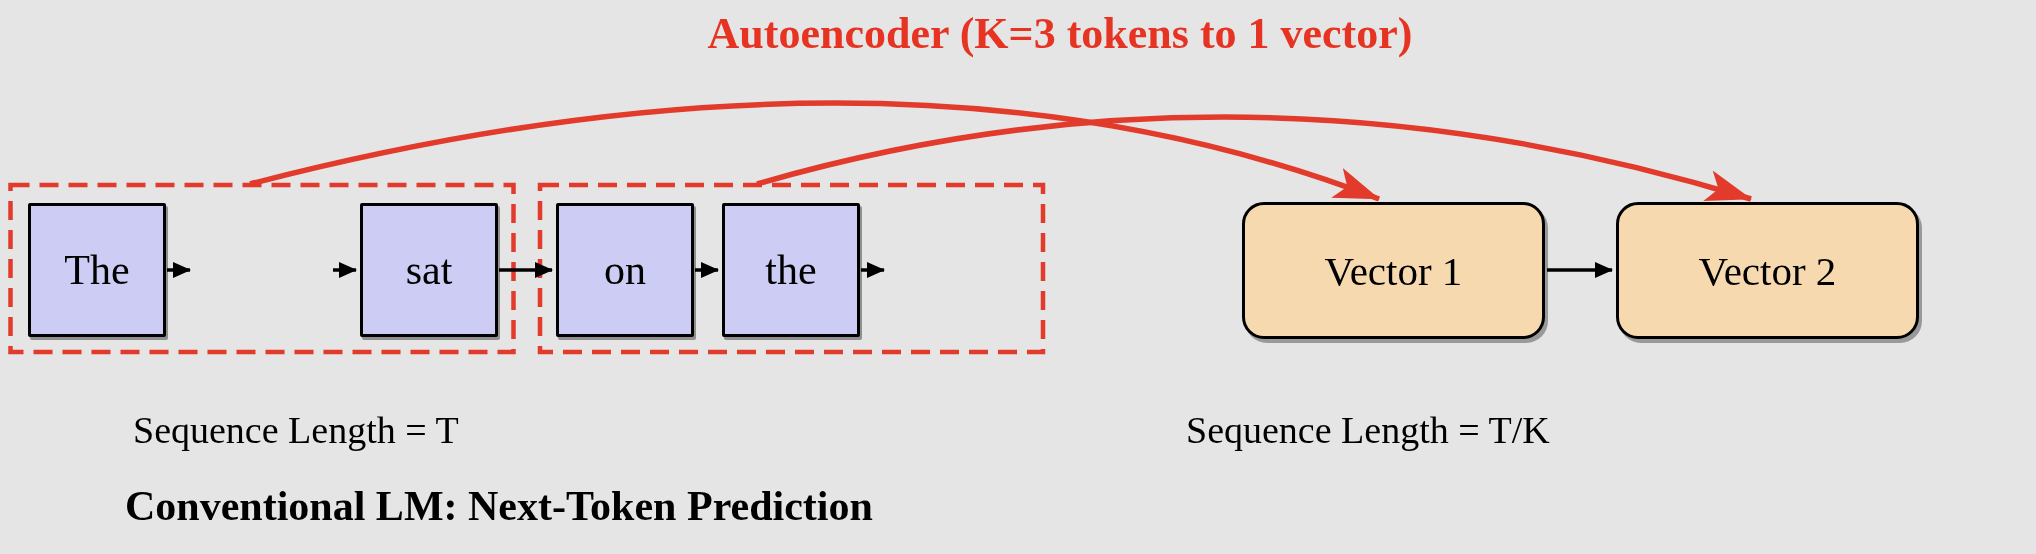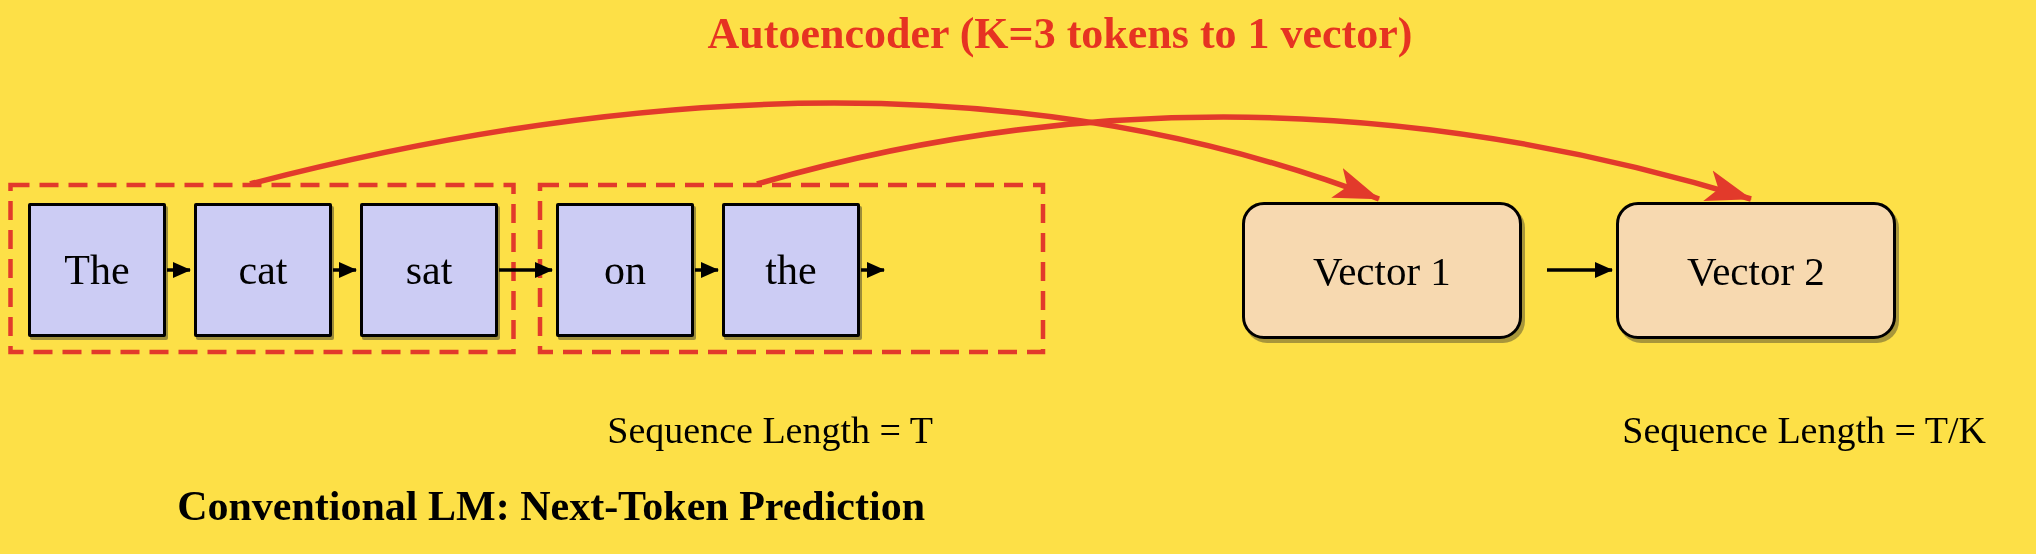--- a/index.html
+++ b/index.html
@@ -6,21 +6,21 @@
     --red:#e23a2b;
     --title-color:#e63322;
     --token-fill:#ccccf4;
     --vector-fill:#f7d9b0;
     --box-border:#000000;
   }
   html,body{margin:0;padding:0;background:#ffffff;}
   .canvas{
     position:relative;
     width:2036px;height:554px;
-    background:#fde047;
+    background:#e5e5e5;
     overflow:hidden;
     font-family:"Liberation Serif","DejaVu Serif",serif;
   }
   .title{
     position:absolute;left:560px;top:8px;width:1000px;
     text-align:center;
     font-size:44px;font-weight:700;
     color:var(--title-color);
     z-index:1;
     letter-spacing:0px;
@@ -30,32 +30,32 @@
     background:var(--token-fill);
     border:3px solid var(--box-border);
     border-radius:2px;
     box-sizing:border-box;
     display:flex;align-items:center;justify-content:center;
     font-size:42px;color:#000;
     box-shadow:2px 3px 0 rgba(40,40,40,0.45);
     z-index:2;
   }
   .vector-box{
-    position:absolute;top:202px;width:280px;height:137px;
+    position:absolute;top:202px;width:303px;height:137px;
     background:var(--vector-fill);
     border:3.5px solid var(--box-border);
     border-radius:22px;
     box-sizing:border-box;
     display:flex;align-items:center;justify-content:center;
     font-size:41px;color:#000;
     box-shadow:3px 4px 0 rgba(40,40,40,0.4);
     z-index:2;
   }
   .caption{
-    position:absolute;width:800px;text-align:right;
+    position:absolute;width:800px;text-align:left;
     font-size:38px;color:#000;z-index:1;
   }
   .caption.bold{font-size:42px;font-weight:700;}
   svg.overlay{
     position:absolute;left:0;top:0;z-index:3;
     pointer-events:none;
   }
   .dashed-rect{
     fill:none;stroke:var(--red);stroke-width:4.5;
   }
@@ -69,21 +69,20 @@
   .black-head{fill:#000;}
 </style>
 </head>
 <body>
 
 <div class="canvas">
 
   <div class="title">Autoencoder (K=3 tokens to 1 vector)</div>
 
   <div class="token-box" style="left:28px">The</div>
-  <div class="token-box" style="left:194px">cat</div>
   <div class="token-box" style="left:556px">on</div>
 
   <div class="token-box" style="left:360px">sat</div>
   <div class="token-box" style="left:722px">the</div>
 
   <div class="vector-box" style="left:1242px">Vector 1</div>
   <div class="vector-box" style="left:1616px">Vector 2</div>
 
   <div class="caption" style="left:133px;top:408px">Sequence Length = T</div>
   <div class="caption bold" style="left:125px;top:482px">Conventional LM: Next-Token Prediction</div>

